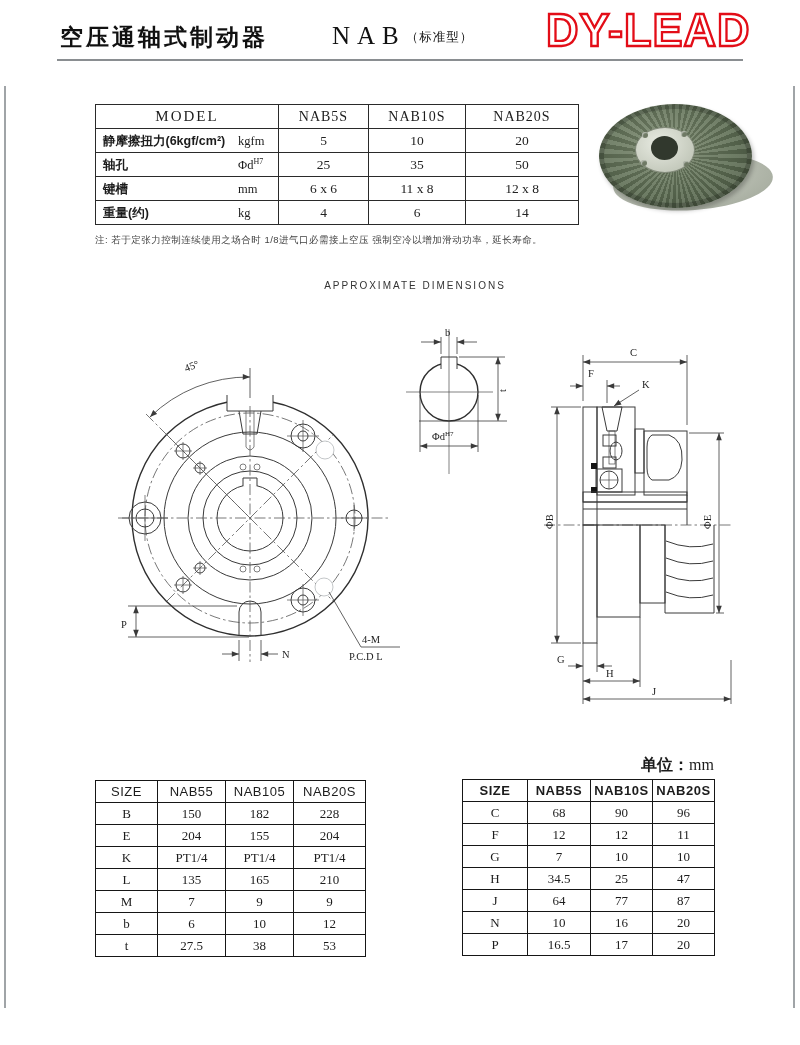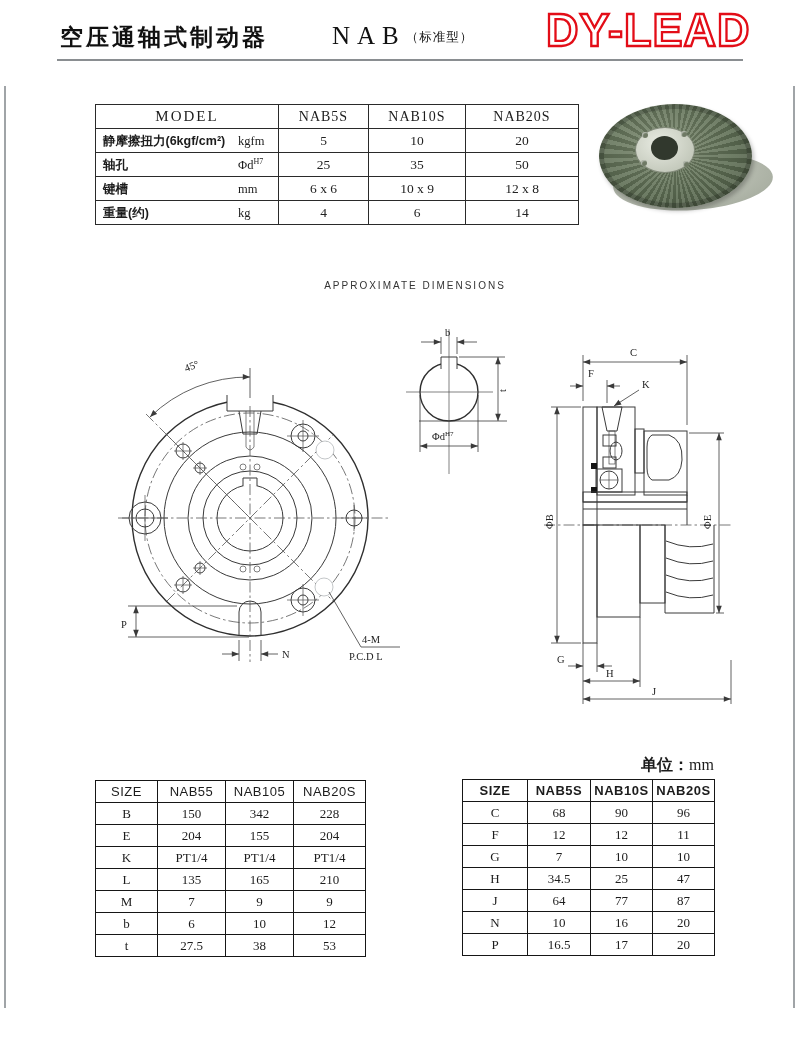--- a/index.html
+++ b/index.html
@@ -115,35 +115,36 @@
       <td class="val">25</td>
       <td class="val">35</td>
       <td class="val">50</td>
     </tr>
     <tr>
       <td class="lab">
             <span class="cnl">键槽</span>
             <span class="unitl"><span>mm</span><sup></sup></span>
           </td>
       <td class="val">6 x 6</td>
-      <td class="val">10 x 9</td>
+      <td class="val">11 x 8</td>
       <td class="val">12 x 8</td>
     </tr>
     <tr>
       <td class="lab">
             <span class="cnl">重量(约)</span>
             <span class="unitl"><span>kg</span><sup></sup></span>
           </td>
       <td class="val">4</td>
       <td class="val">6</td>
       <td class="val">14</td>
     </tr>
   </tbody>
     </table>
 
+  <div class="abs note">注: 若于定张力控制连续使用之场合时 1/8进气口必需接上空压 强制空冷以增加滑动功率，延长寿命。</div>
 
   <div class="abs photo">
     <div class="base"></div>
     <div class="disc"></div>
     <div class="hub"></div>
     <div class="b1"></div>
     <div class="b2"></div>
     <div class="b3"></div>
     <div class="b4"></div>
     <div class="hole"></div>
@@ -302,21 +303,21 @@
     <tbody>
         <tr>
       <th>SIZE</th>
       <th>NAB55</th>
       <th>NAB105</th>
       <th>NAB20S</th>
     </tr>
     <tr>
           <td>B</td>
           <td>150</td>
-          <td>342</td>
+          <td>182</td>
           <td>228</td>
         </tr>
     <tr>
           <td>E</td>
           <td>204</td>
           <td>155</td>
           <td>204</td>
         </tr>
     <tr>
           <td>K</td>

